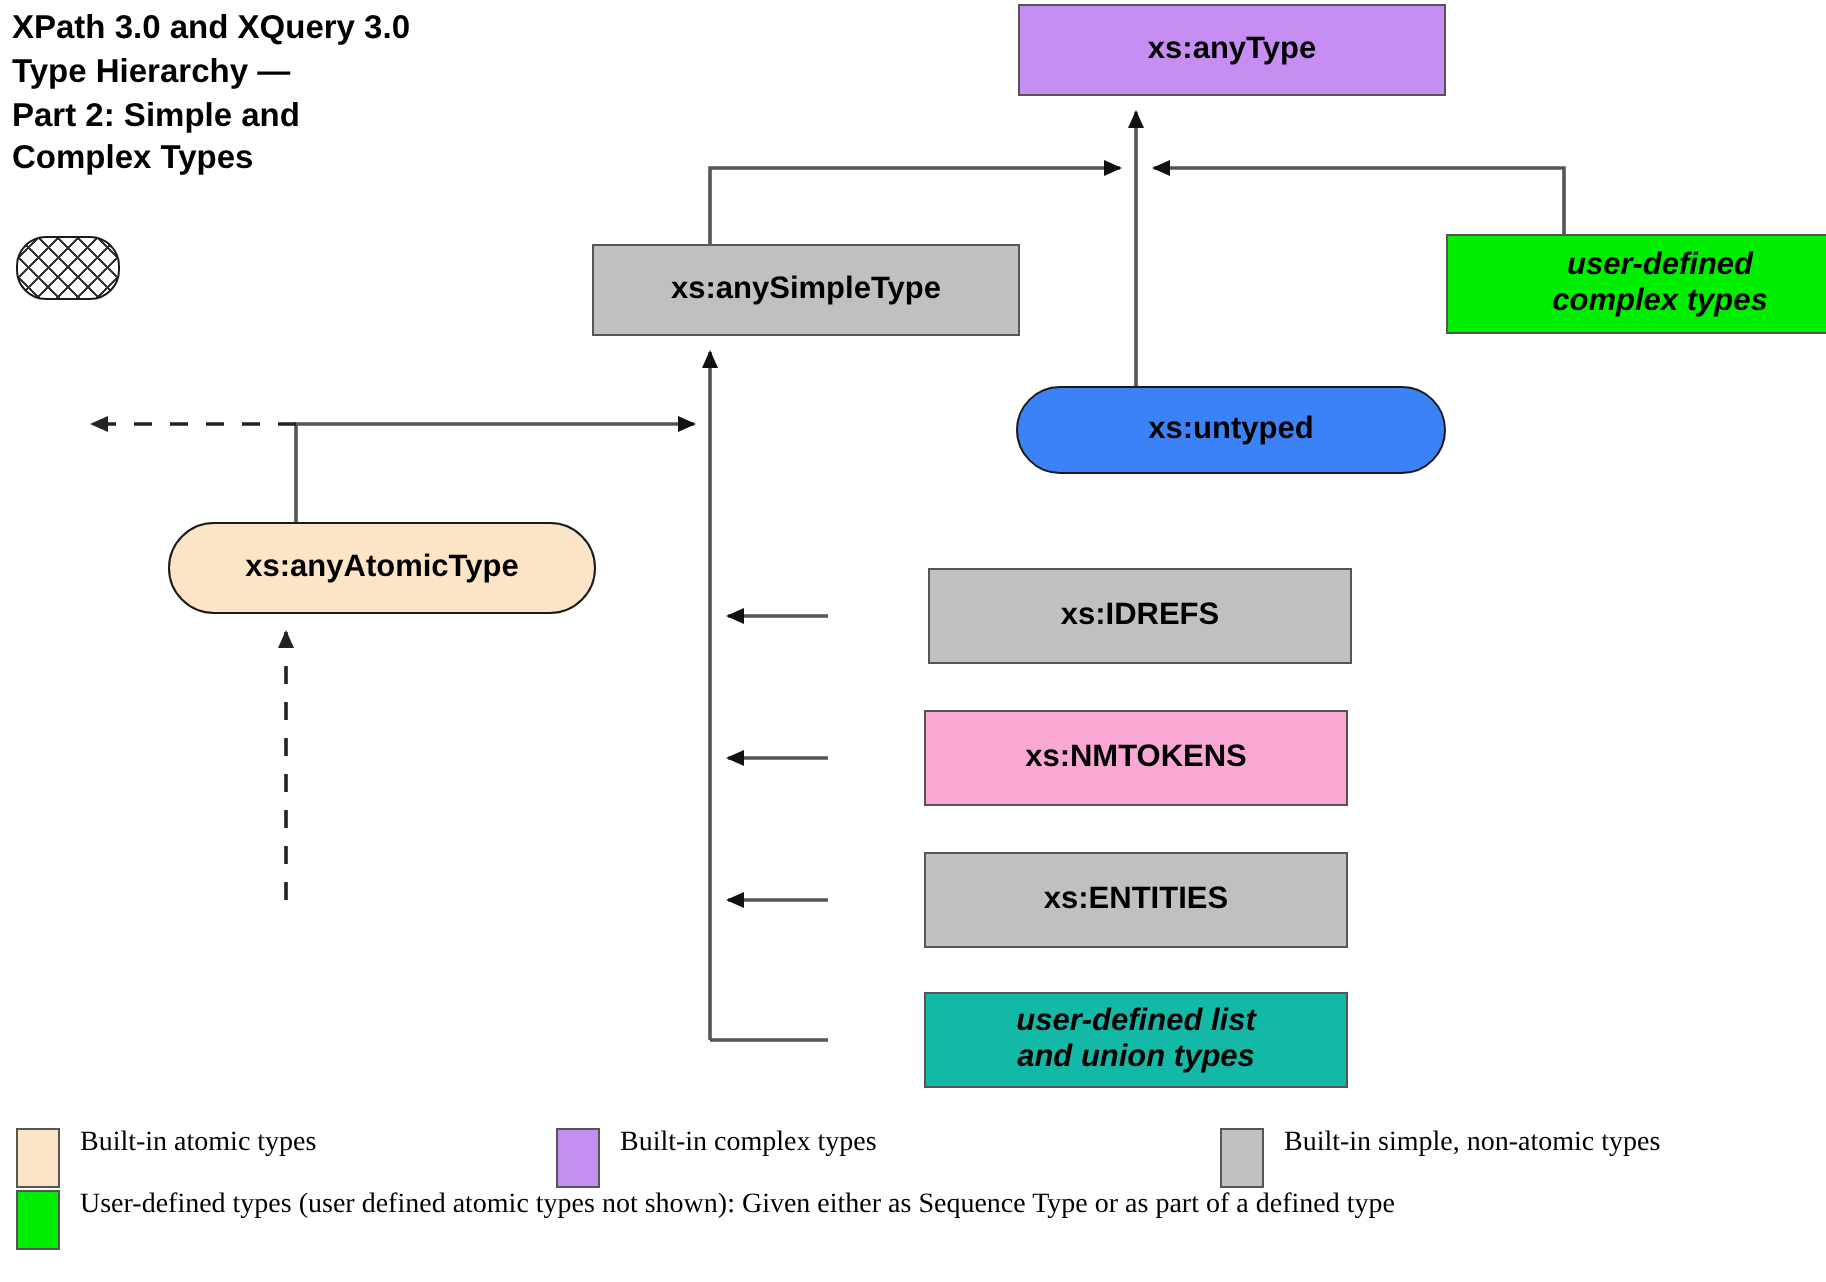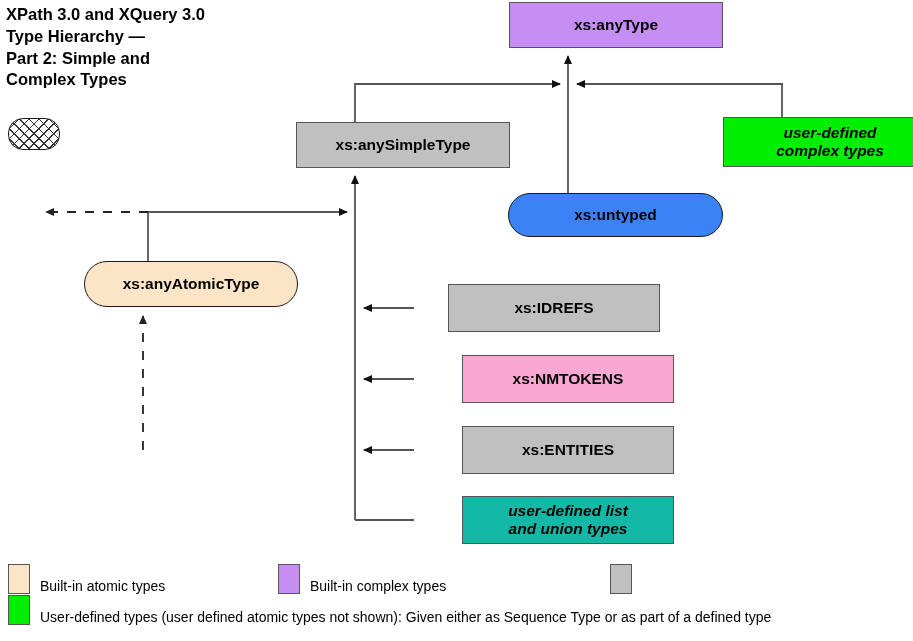--- a/index.html
+++ b/index.html
@@ -76,21 +76,22 @@
     border: 1.6px solid #555555;
     line-height: 1.18;
     margin-left: 48px;
   }
   .node.rect { border-radius: 0; }
   .node.stadium { border-radius: 999px; border-color: #1a1a1a; }
   .node.italic { font-style: italic; }
   .legend-row {
     position: absolute;
     display: flex;
-    align-items: flex-end;
+    align-items: flex-start;
+    font-family: Liberation Serif, serif;
   }
   .legend-swatch {
     width: 22px;
     height: 30px;
     border: 1.4px solid #555555;
     box-sizing: border-box;
     flex: none;
   }
   .legend-label {
     margin-left: 10px;
@@ -162,21 +163,21 @@
       <div class="node rect italic" style="left: 675px; top: 117px; width: 214px; height: 50px; background: rgb(0, 238, 0);">
         <span style="white-space: pre-line;">user-defined
 complex types</span>
       </div>
       <div class="node stadium" style="left: 460px; top: 193px; width: 215px; height: 44px; background: #3b82f6;">
         <span style="white-space: pre-line;">xs:untyped</span>
       </div>
       <div class="node stadium" style="left: 36px; top: 261px; width: 214px; height: 46px; background: rgb(252, 229, 198);">
         <span style="white-space: pre-line;">xs:anyAtomicType</span>
       </div>
-      <div class="node rect" style="left: 400px; top: 284px; width: 212px; height: 48px; background: rgb(192, 192, 192); justify-content: center;">
+      <div class="node rect" style="left: 416px; top: 284px; width: 212px; height: 48px; background: rgb(192, 192, 192); justify-content: center;">
         <span style="white-space: pre-line;">xs:IDREFS</span>
       </div>
       <div class="node rect" style="left: 414px; top: 355px; width: 212px; height: 48px; background: #f9a8d4;">
         <span style="white-space: pre-line;">xs:NMTOKENS</span>
       </div>
       <div class="node rect" style="left: 414px; top: 426px; width: 212px; height: 48px; background: rgb(192, 192, 192);">
         <span style="white-space: pre-line;">xs:ENTITIES</span>
       </div>
       <div class="node rect italic" style="left: 414px; top: 496px; width: 212px; height: 48px; background: #14b8a6;">
         <span style="white-space: pre-line;">user-defined list
@@ -188,20 +189,21 @@
       <div class="legend-row" style="left: 8px; top: 564px;">
         <div class="legend-swatch" style="background: rgb(252, 229, 198);"></div>
         <div class="legend-label">Built-in atomic types</div>
       </div>
       <div class="legend-row" style="left: 278px; top: 564px;">
         <div class="legend-swatch" style="background: rgb(198, 142, 242);"></div>
         <div class="legend-label">Built-in complex types</div>
       </div>
       <div class="legend-row" style="left: 610px; top: 564px;">
         <div class="legend-swatch" style="background: rgb(192, 192, 192);"></div>
+        <div class="legend-label">Built-in simple, non-atomic types</div>
       </div>
       <div class="legend-row" style="left: 8px; top: 595px;">
         <div class="legend-swatch" style="background: rgb(0, 238, 0);"></div>
         <div class="legend-label">User-defined types (user defined atomic types not shown):  Given either as Sequence Type or as part of a defined type</div>
       </div>
     </div>
 
 </div>
 
 </body></html>

